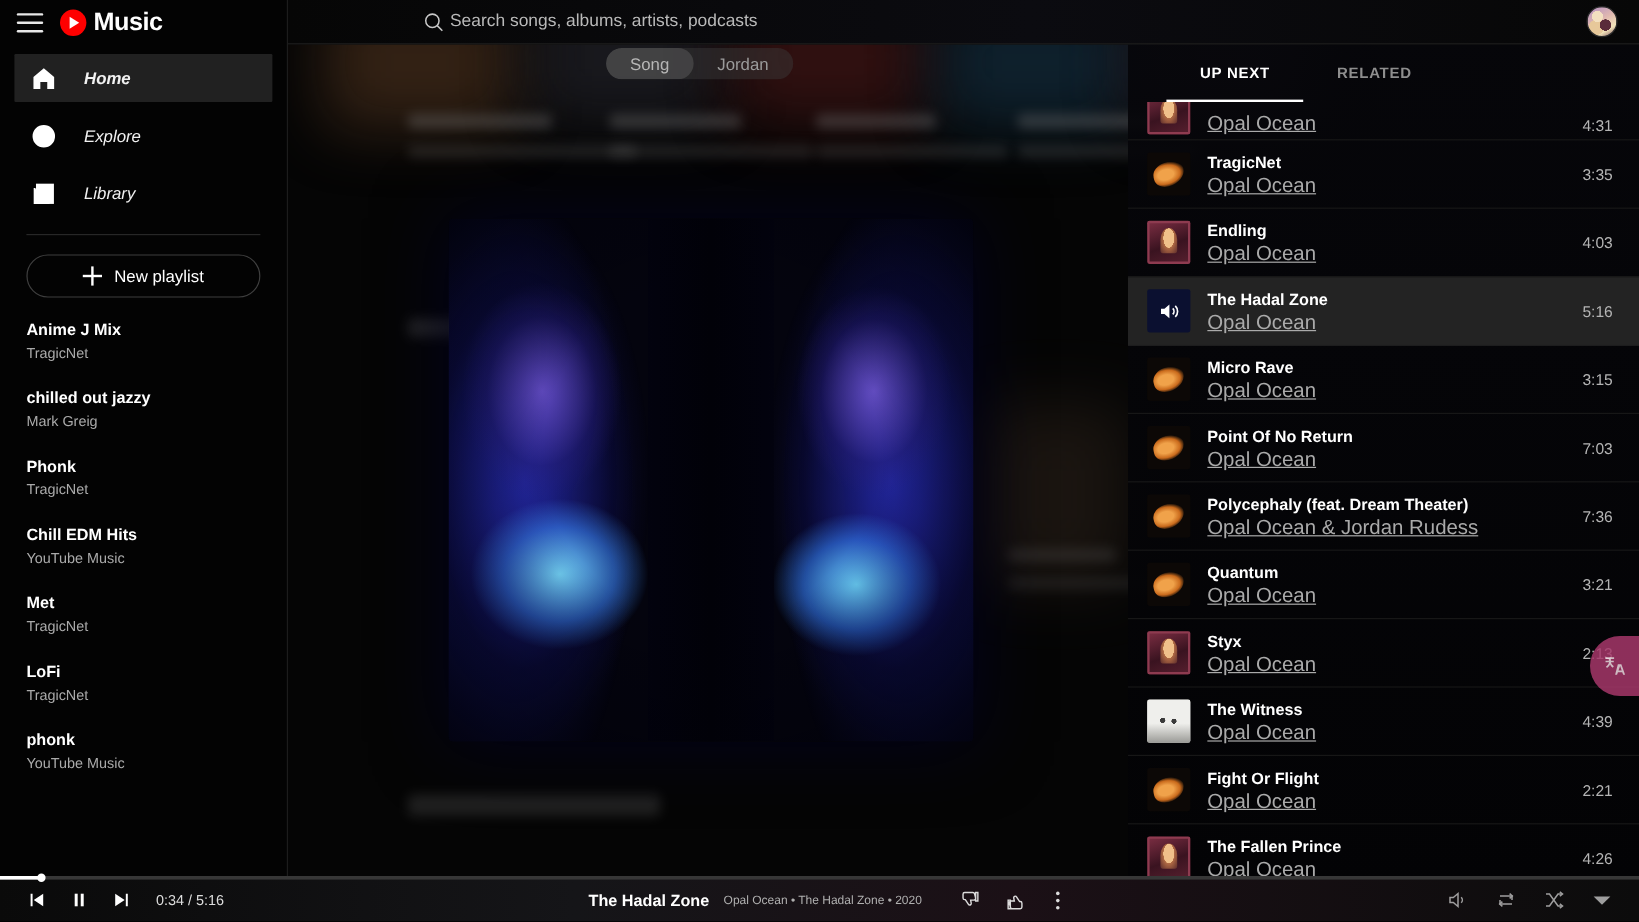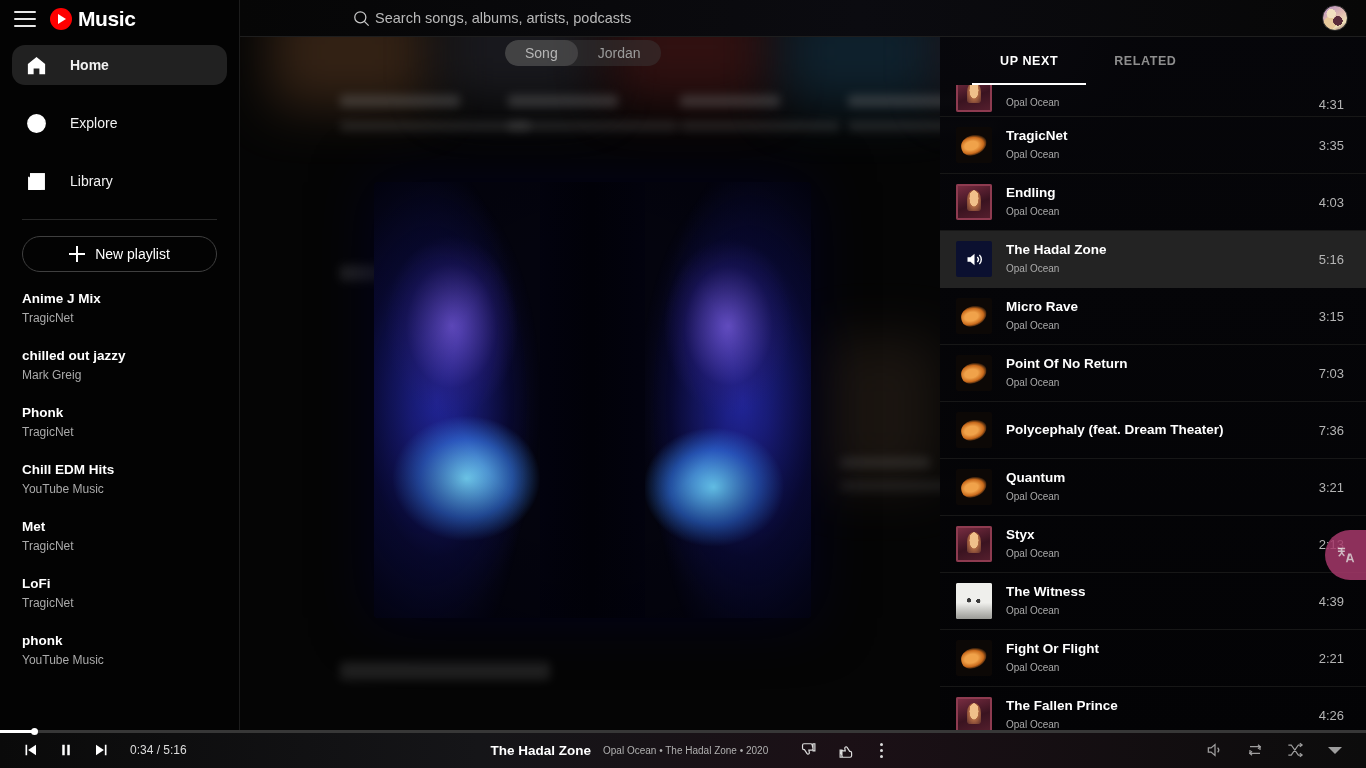--- a/index.html
+++ b/index.html
@@ -45,22 +45,22 @@
   .yt-logo .tri {
     width: 0; height: 0; margin-left: 2px;
     border-left: 8px solid #fff;
     border-top: 5px solid transparent; border-bottom: 5px solid transparent;
   }
   .brand-name { font-size: 21px; font-weight: 700; letter-spacing: -.4px; color: #fff; }
 
   .nav { padding: 8px 12px 0 12px; }
   .nav-item {
     display: flex; align-items: center; gap: 22px;
-    height: 40px; padding: 0 12px; border-radius: 13px;
-    cursor: pointer; margin-bottom: 18px;
+    height: 40px; padding: 0 12px; border-radius: 1px;
+    cursor: pointer; margin-bottom: 8px; font-style: italic;
   }
   .nav-item.active { background: #212121; }
   .nav-item .label { font-size: 14px; font-weight: 500; color: #f1f1f1; }
   .nav-item.active .label { font-weight: 700; }
   .nav-ico { width: 24px; height: 24px; flex: 0 0 24px; display:flex; align-items:center; justify-content:center; }
   .nav-ico svg { width: 23px; height: 23px; fill: #fff; }
 
   .divider { height: 1px; background: #272727; margin: 14px 22px 16px 22px; }
 
   .new-playlist {
@@ -192,22 +192,22 @@
   .thumb-c { background: #d8d8d4; }
   .thumb-c:after { content:""; position:absolute; inset:0;
              background: radial-gradient(circle at 36% 48%, #3a3a3a 0 7%, transparent 8%),
                          radial-gradient(circle at 62% 50%, #3a3a3a 0 7%, transparent 8%),
                          linear-gradient(180deg,#efefec 55%, #9a9a96 100%); }
   .thumb-now { background: #0b1030; display: flex; align-items: center; justify-content: center; }
   .thumb-now svg { width: 21px; height: 21px; fill: #fff; }
   .q-meta { flex: 1; min-width: 0; }
   .q-title { font-size: 13.5px; font-weight: 700; color: #fff; line-height: 18px;
              white-space: nowrap; overflow: hidden; text-overflow: ellipsis; }
-  .q-artist { font-size: 10px; color: #aaa; line-height: 18px; margin-top: 1px;
-             white-space: nowrap; overflow: hidden; text-overflow: ellipsis; }
+  .q-artist { font-size: 17px; color: #aaa; line-height: 18px; margin-top: 1px;
+             white-space: nowrap; overflow: hidden; text-overflow: ellipsis; text-decoration: underline; }
   .q-dur { font-size: 13px; color: #b4b4b4; margin-left: 14px; flex: 0 0 auto; }
 
   
   .translate-tab {
     position: absolute; right: 0; top: 530px; width: 41px; height: 50px; z-index: 30;
     background: #a6386a; border-radius: 25px 0 0 25px;
     display: flex; align-items: center; justify-content: center; cursor: pointer;
     opacity: .85;
   }
   .translate-tab svg { width: 22px; height: 22px; fill: #f3dbe4; }
@@ -431,20 +431,21 @@
           <div class="q-meta">
             <div class="q-title">Point Of No Return</div>
             <div class="q-artist">Opal Ocean</div>
           </div>
           <div class="q-dur">7:03</div>
         </div>
         <div class="q-row">
           <div class="q-thumb thumb-b"></div>
           <div class="q-meta">
             <div class="q-title">Polycephaly (feat. Dream Theater)</div>
+            <div class="q-artist">Opal Ocean &amp; Jordan Rudess</div>
           </div>
           <div class="q-dur">7:36</div>
         </div>
         <div class="q-row">
           <div class="q-thumb thumb-b"></div>
           <div class="q-meta">
             <div class="q-title">Quantum</div>
             <div class="q-artist">Opal Ocean</div>
           </div>
           <div class="q-dur">3:21</div>

